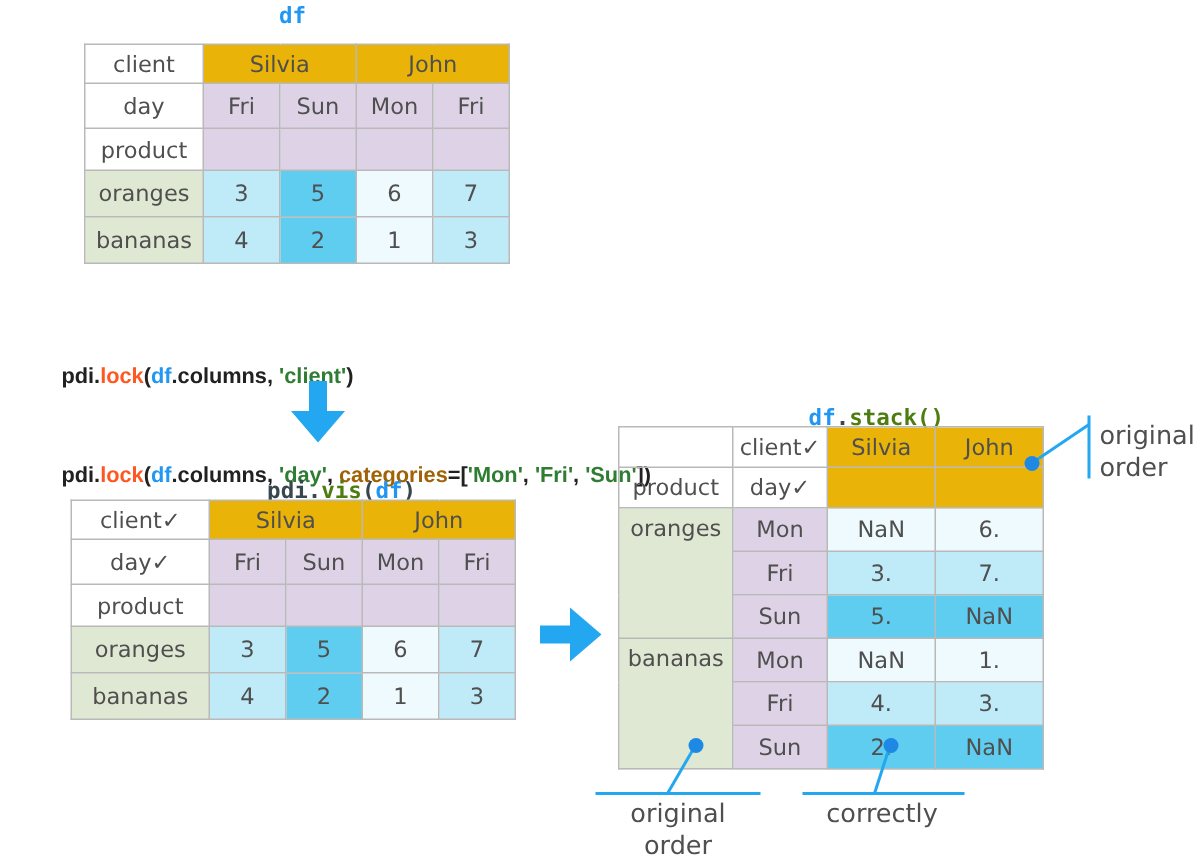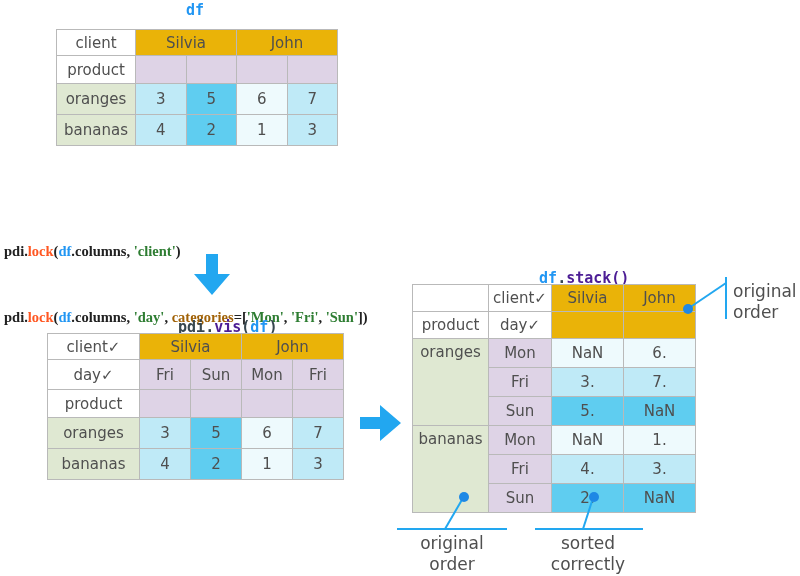--- a/index.html
+++ b/index.html
@@ -10,27 +10,27 @@
     -webkit-font-smoothing:antialiased;
   }
   .abs{position:absolute;}
 
   
   .code-title{
     font-family:"DejaVu Sans Mono","Liberation Mono",monospace;
     font-size:15px;font-weight:bold;white-space:pre;
   }
   .t-blue{color:#2196f3;}
-  .t-orange{color:#4c1d95;}
+  .t-orange{color:#4d7c0f;}
   .t-dark{color:#37474f;}
 
   
   .codeblock{
-    font-family:Liberation Serif, serif;
-    font-size:14.5px;line-height:22px;white-space:pre;color:#212121;
+    font-family:Liberation Sans, sans-serif;
+    font-size:14.5px;line-height:22px;white-space:pre;color:#212121;margin-left:37px;
   }
   .codeblock .fn{color:#ff5722;font-weight:bold;}
   .codeblock .var{color:#2196f3;font-weight:bold;}
   .codeblock .str{color:#2e7d32;font-weight:bold;}
   .codeblock .kw{color:#a16207;font-weight:bold;}
   .codeblock .pl{color:#212121;font-weight:bold;}
 
   
   table.grid{border-collapse:collapse;table-layout:fixed;}
   table.grid td{
@@ -70,20 +70,27 @@
 
 <div class="abs code-title t-blue" style="left:186px;top:1px;">df</div>
 
 <div class="abs" style="left:56px;top:29px;">
   <table class="grid">
     <tbody>
         <tr>
       <td class="hdrlbl" style="width:78px;height:25px;">client</td>
       <td class="lvl1" colspan="2" style="width:100px;height:25px;">Silvia</td>
       <td class="lvl1" colspan="2" style="width:100px;height:25px;">John</td>
+    </tr>
+    <tr>
+      <td class="hdrlbl" style="height:29px;">day</td>
+      <td class="lvl2" style="width:50px;height:29px;">Fri</td>
+      <td class="lvl2" style="width:50px;height:29px;">Sun</td>
+      <td class="lvl2" style="width:50px;height:29px;">Mon</td>
+      <td class="lvl2" style="width:50px;height:29px;">Fri</td>
     </tr>
     <tr>
       <td class="hdrlbl" style="height:27px;">product</td>
       <td class="lvl2" style="height:27px;"></td>
       <td class="lvl2" style="height:27px;"></td>
       <td class="lvl2" style="height:27px;"></td>
       <td class="lvl2" style="height:27px;"></td>
     </tr>
     <tr>
       <td class="rowhdr" style="height:30px;">oranges</td>
@@ -246,15 +253,14 @@
 </div>
 
 <div class="abs" style="left:533px;top:488px;">
   <svg class="lead" width="130" height="50" viewBox="0 0 130 50" xmlns="http://www.w3.org/2000/svg">
     <line x1="60" y1="10" x2="50" y2="41" stroke="#22a7f0" stroke-width="2"></line>
     <line x1="2" y1="41" x2="110" y2="41" stroke="#22a7f0" stroke-width="2"></line>
     <circle cx="61" cy="9" r="5" fill="#1e88e5"></circle>
   </svg>
 </div>
 <div class="abs ann" style="left:533px;top:533px;width:110px;">
-  <div>sorted</div>
   <div>correctly</div>
 </div>
 
 </body></html>

